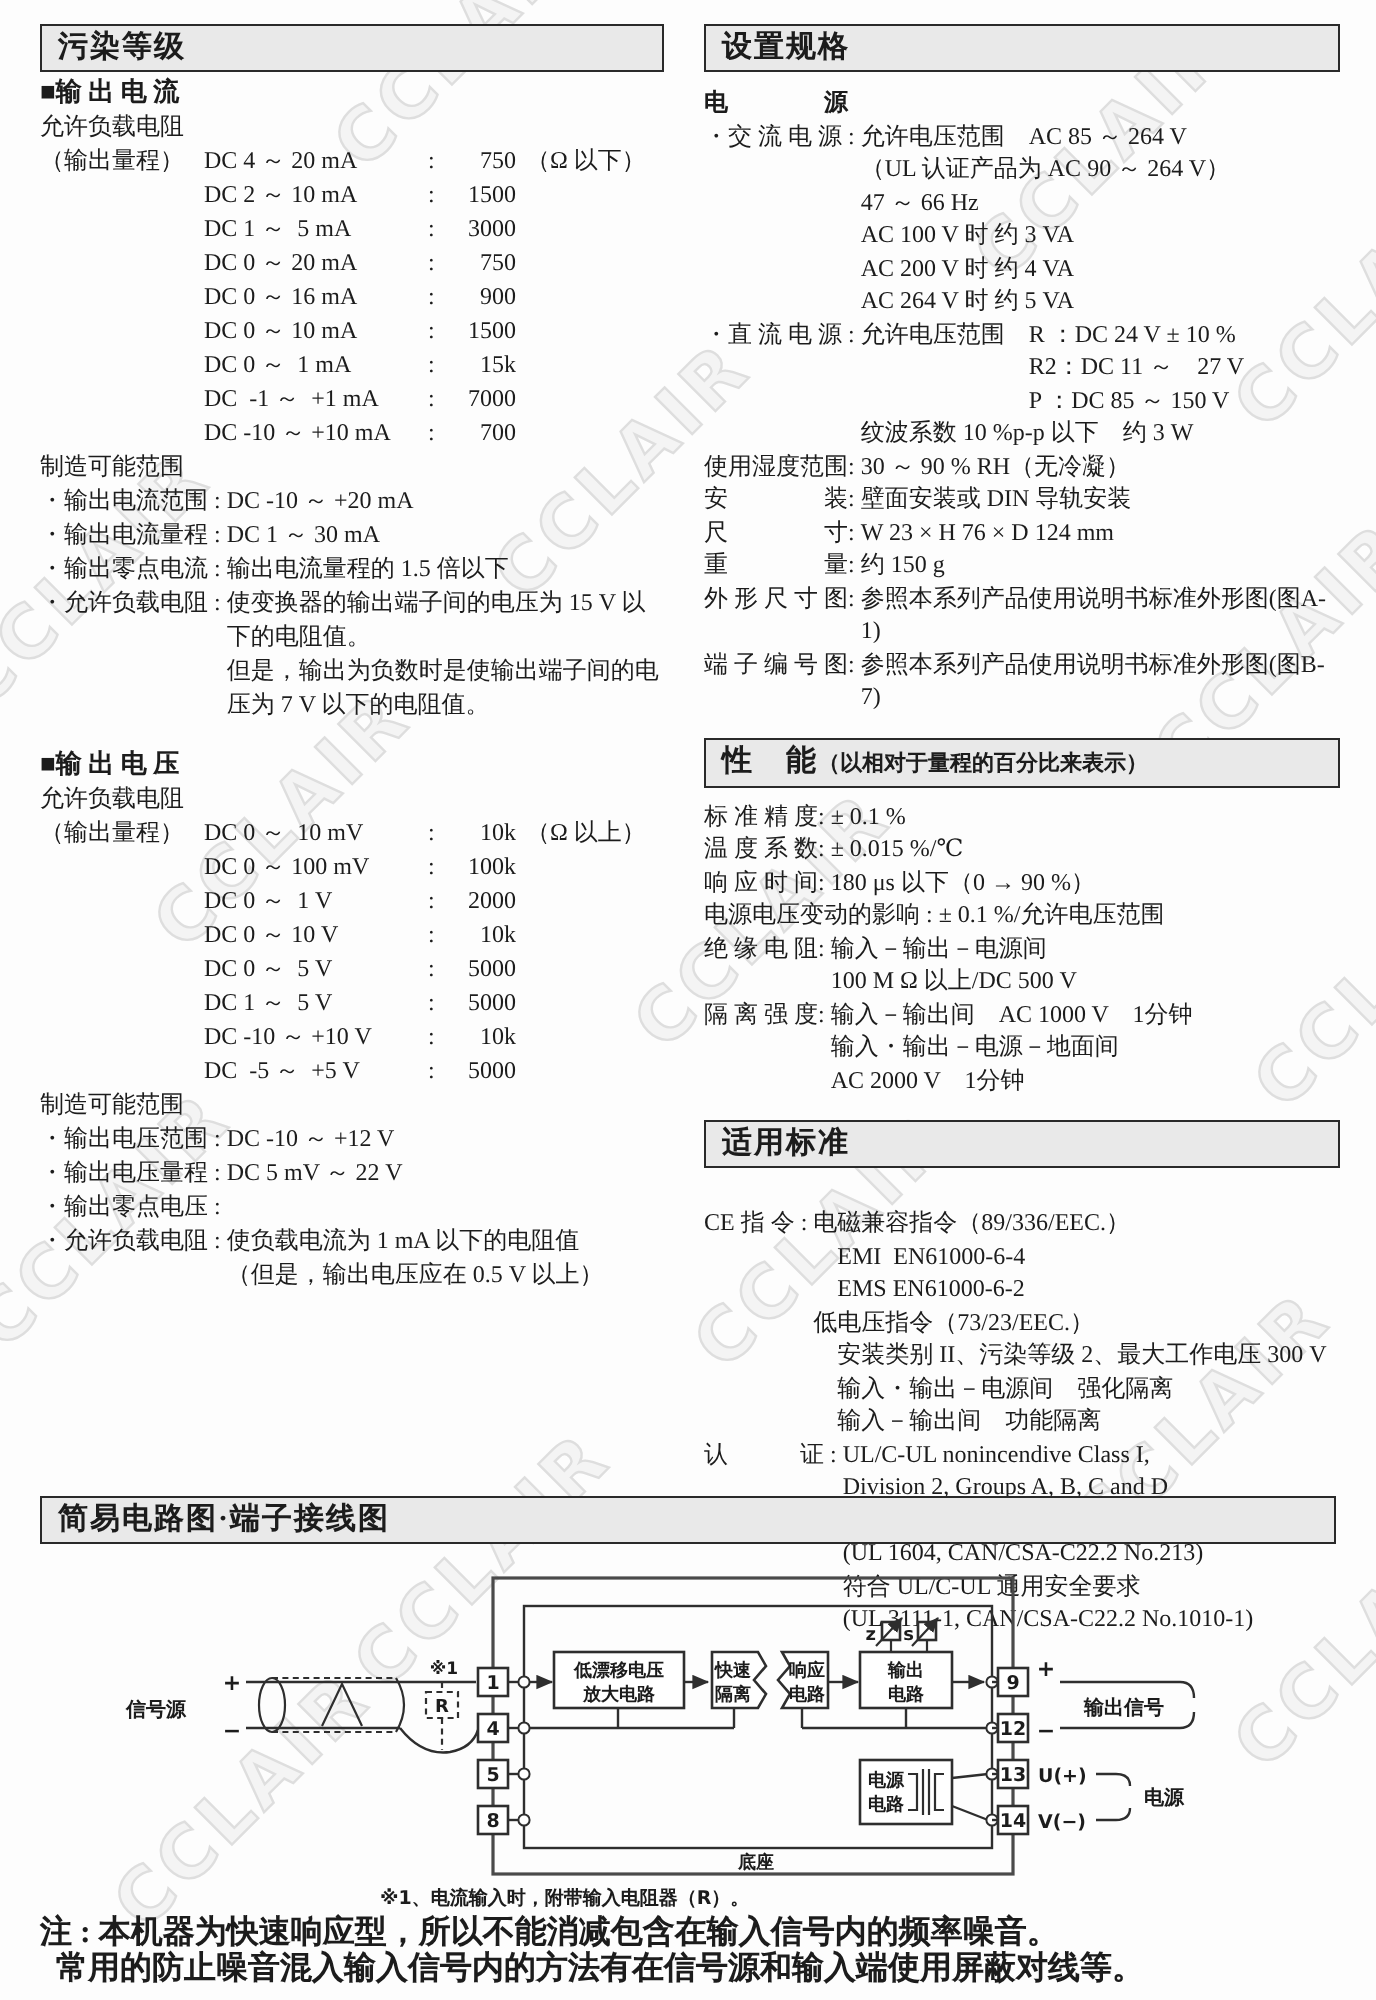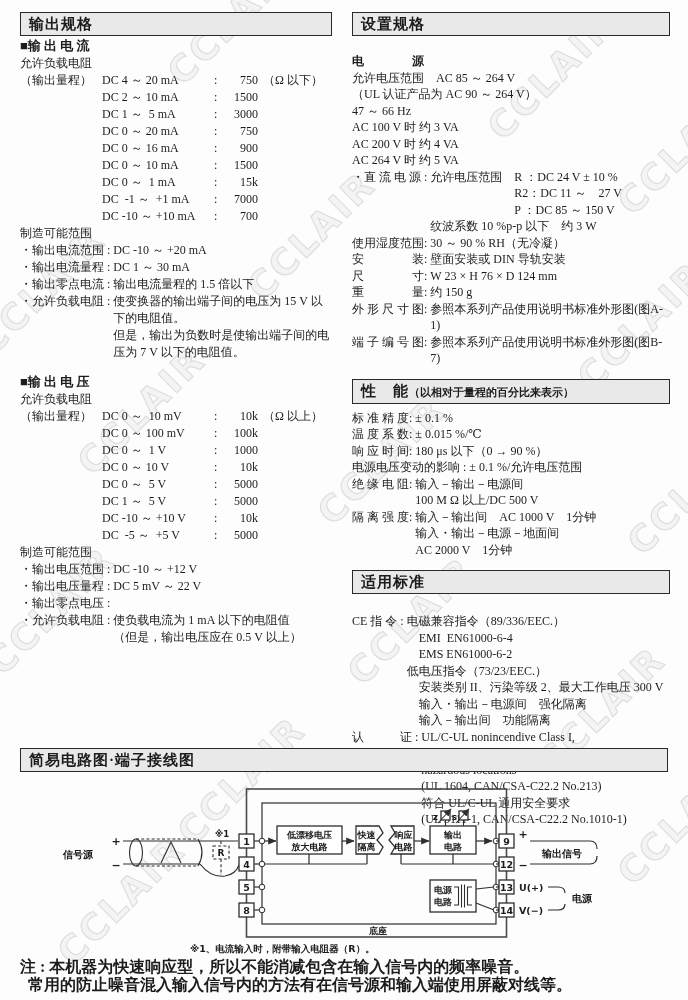--- a/index.html
+++ b/index.html
@@ -70,21 +70,21 @@
 <div class="wm" style="left:610px;top:470px">CCLAIR</div>
 <div class="wm" style="left:-30px;top:590px">CCLAIR</div>
 <div class="wm" style="left:330px;top:600px">CCLAIR</div>
 <div class="wm" style="left:520px;top:690px">CCLAIR</div>
 <div class="wm" style="left:160px;top:760px">CCLAIR</div>
 <div class="wm" style="left:600px;top:800px">CCLAIR</div>
 <div class="wm" style="left:40px;top:880px">CCLAIR</div>
 
 <div class="layer col-left">
   <div class="bar">
-    <span>输出规格</span>
+    <span>污染等级</span>
   </div>
 
   <div class="h3">■输 出 电 流</div>
   <div class="t">允许负载电阻</div>
 
   <div class="range-group t">
     <div class="range-label">（输出量程）</div>
     <div>
       <div class="rt-row">
           <span class="rt-range">DC 4 ～ 20 mA</span>
@@ -178,21 +178,21 @@
         </div>
       <div class="rt-row">
           <span class="rt-range">DC 0 ～ 100 mV</span>
           <span class="rt-colon">:</span>
           <span class="rt-num">100k</span>
           <span class="rt-suffix"></span>
         </div>
       <div class="rt-row">
           <span class="rt-range">DC 0 ～  1 V</span>
           <span class="rt-colon">:</span>
-          <span class="rt-num">1000</span>
+          <span class="rt-num">2000</span>
           <span class="rt-suffix"></span>
         </div>
       <div class="rt-row">
           <span class="rt-range">DC 0 ～ 10 V</span>
           <span class="rt-colon">:</span>
           <span class="rt-num">10k</span>
           <span class="rt-suffix"></span>
         </div>
       <div class="rt-row">
           <span class="rt-range">DC 0 ～  5 V</span>
@@ -240,24 +240,25 @@
 （但是，输出电压应在 0.5 V 以上）</span>
       </div>
   </div>
 </div>
 
 <div class="layer col-right">
   <div class="bar">
     <span>设置规格</span>
   </div>
 
-  <div class="tr" style="font-weight:bold;margin-top:17px">电　　　　源</div>
+  <div class="tr" style="font-weight:bold;margin-top:7px">电　　　　源</div>
 
   <div class="tr">
     <div class="b-row">
+        <span class="b-label">・交 流 电 源 : </span>
         <span class="b-val">允许电压范围　AC 85 ～ 264 V
 （UL 认证产品为 AC 90 ～ 264 V）
 47 ～ 66 Hz
 AC 100 V 时 约 3 VA
 AC 200 V 时 约 4 VA
 AC 264 V 时 约 5 VA</span>
       </div>
     <div class="b-row">
         <span class="b-label">・直 流 电 源 : </span>
         <span class="b-val">允许电压范围　R ：DC 24 V ± 10 %

